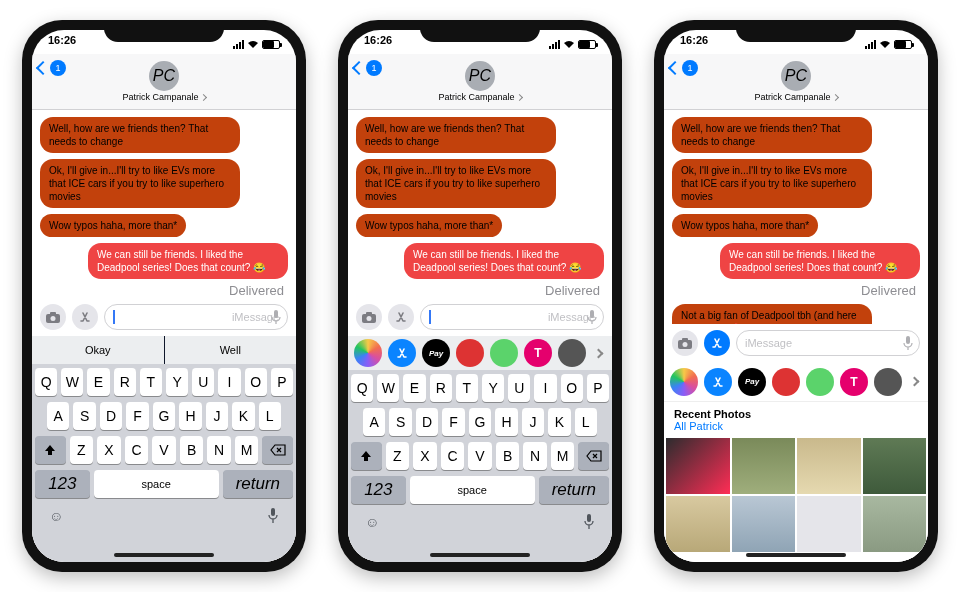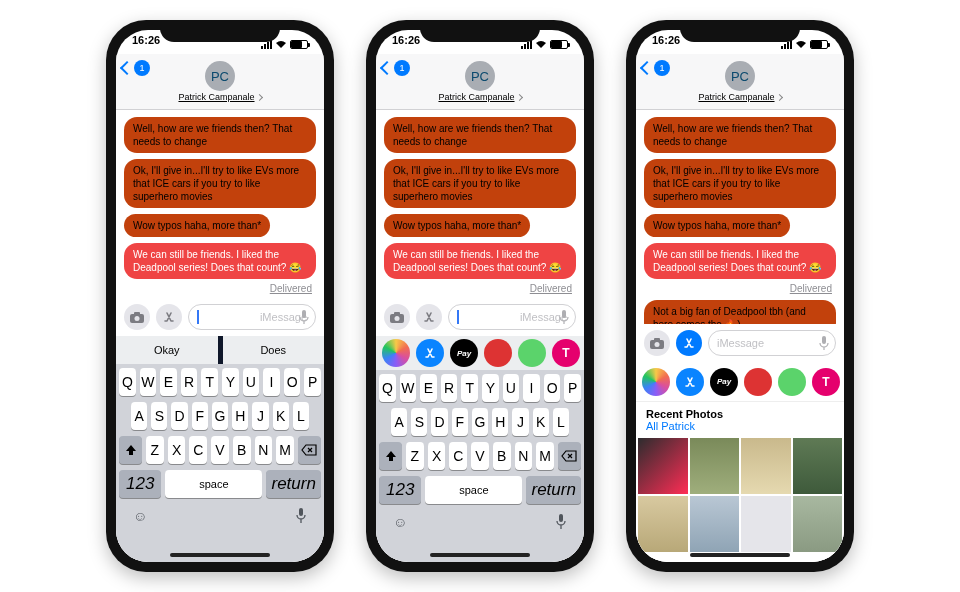--- a/index.html
+++ b/index.html
@@ -1,63 +1,63 @@
 <!DOCTYPE html>
 <html><head>
 <meta charset="utf-8">
 <style>
 * { margin:0; padding:0; box-sizing:border-box; font-family:-apple-system,Helvetica,Arial,sans-serif; -webkit-font-smoothing:antialiased; }
 body { background:#fff; width:960px; height:592px; display:flex; align-items:center; justify-content:center; gap:32px; padding:20px; }
 
 
-.phone { width:228px; height:552px; background:#111; border-radius:40px; padding:10px; box-shadow:0 6px 18px rgba(0,0,0,.25); position:relative; }
+.phone { width:284px; height:552px; background:#111; border-radius:40px; padding:10px; box-shadow:0 6px 18px rgba(0,0,0,.25); position:relative; }
 .phone .bevel { width:100%; height:100%; background:#fff; border-radius:32px; overflow:hidden; position:relative; }
 .notch { position:absolute; top:0; left:50%; transform:translateX(-50%); width:120px; height:22px; background:#111; border-radius:0 0 14px 14px; z-index:50; }
 .home-ind { position:absolute; bottom:5px; left:50%; transform:translateX(-50%); width:100px; height:4px; background:#222; border-radius:3px; z-index:60; }
 
 
 .status { position:absolute; top:4px; left:0; right:0; height:20px; font-size:11px; font-weight:600; display:flex; justify-content:space-between; padding:0 16px; z-index:40; }
 .status .right { display:flex; gap:3px; align-items:center;}
 .sig { display:inline-flex; gap:1px; align-items:flex-end;}
 .sig i{ width:2px; background:#000; display:inline-block;}
 .sig i:nth-child(1){height:3px}.sig i:nth-child(2){height:5px}.sig i:nth-child(3){height:7px}.sig i:nth-child(4){height:9px}
 .batt { width:18px; height:9px; border:1px solid #000; border-radius:2px; position:relative;}
 .batt:after{content:"";position:absolute;right:-3px;top:2px;width:2px;height:4px;background:#000;border-radius:0 1px 1px 0;}
 .batt i{display:block;width:70%;height:100%;background:#000;border-radius:1px;}
 
 
 .header { position:absolute; top:24px; left:0; right:0; height:56px; background:#f7f7f8; border-bottom:1px solid #d1d1d4; display:flex; align-items:center; justify-content:center; z-index:30;}
 .back { position:absolute; left:6px; top:6px; display:flex; align-items:center; gap:2px; color:#007aff; font-size:14px;}
 .chev-l { width:10px; height:10px; border-left:2px solid #007aff; border-bottom:2px solid #007aff; transform:rotate(45deg);}
 .badge-b { width:16px; height:16px; background:#007aff; border-radius:50%; color:#fff; font-size:9px; display:flex; align-items:center; justify-content:center;}
 .contact { display:flex; flex-direction:column; align-items:center; gap:1px;}
-.avatar { width:30px; height:30px; background:#a9adb3; border-radius:50%; color:#0c4a6e; font-size:13px; font-weight:500; display:flex; align-items:center; justify-content:center;}
-.cname { font-size:9px; color:#000; display:flex; align-items:center; gap:2px;text-decoration:underline;}
+.avatar { width:30px; height:30px; background:#a9adb3; border-radius:50%; color:#000000; font-size:16px; font-weight:500; display:flex; align-items:center; justify-content:center;font-style:italic;}
+.cname { font-size:9px; color:#000; display:flex; align-items:center; gap:2px;}
 .cname .chev-r{ width:5px; height:5px; border-right:1px solid #888; border-top:1px solid #888; transform:rotate(45deg);}
 
 
 .conv { position:absolute; top:80px; left:0; right:0; bottom:0; background:#fff; overflow:hidden; padding:4px 8px;}
 .bub { max-width:200px; padding:5px 9px; border-radius:13px; font-size:10px; line-height:1.3; margin:3px 0; position:relative;}
 .recv { background:#c2410c; color:#000; align-self:flex-start; }
 .sent { background:#ef4444; color:#fff; margin-left:auto; }
 .conv-inner{ display:flex; flex-direction:column;}
-.deliv { font-size:10px; color:#8e8e93; text-align:right; margin:1px 4px 3px 0;text-decoration:underline;}
+.deliv { font-size:13px; color:#8e8e93; text-align:right; margin:1px 4px 3px 0;}
 
 
 .inputbar { position:absolute; left:0; right:0; height:38px; background:#fff; display:flex; align-items:center; gap:6px; padding:0 8px;}
 .round-ico { width:26px; height:26px; background:#e5e5ea; border-radius:50%; display:flex; align-items:center; justify-content:center; color:#7c7c82;}
 .round-ico.blue { background:#007aff; color:#fff;}
 .msgfield { flex:1; height:26px; border:1px solid #d1d1d4; border-radius:13px; display:flex; align-items:center; padding:0 8px; font-size:11px; color:#c0c0c4; position:relative;justify-content:space-between;}
 .msgfield .cursor{ width:1.5px; height:14px; background:#3478f6; margin-right:4px;}
 .mic { position:absolute; right:6px; color:#aeaeb2;}
 
 
 .kbd { position:absolute; bottom:0; left:0; right:0; background:#d1d3d9; padding:4px 3px 24px 3px;}
 .sugg { display:flex; height:28px; background:#eceef0; margin:-4px -3px 4px -3px;}
-.sugg div{ flex:1; font-size:11px; color:#000; display:flex; align-items:center; justify-content:center; border-right:5px solid #0f172a;}
+.sugg div{ flex:1; font-size:11px; color:#000; display:flex; align-items:center; justify-content:center; border-right:1px solid #0f172a;}
 .sugg div:last-child{border:none;}
 .krow { display:flex; gap:4px; justify-content:center; margin-bottom:6px;}
 .key { flex:1; height:28px; background:#fff; border-radius:4px; box-shadow:0 1px 0 #898a8d; font-size:14px; display:flex; align-items:center; justify-content:center;}
 .key.fn{ background:#acb1bb; font-size:17px;font-style:italic;}
 .key.sp{ flex:3.2; font-size:11px;}
 .key.sh,.key.bk{ flex:1.3; background:#acb1bb;}
 .krow.r2{ padding:0 12px;}
 .kbot{ display:flex; justify-content:space-between; padding:4px 14px 0 14px; font-size:14px; color:#50555c;}
 
 
@@ -160,21 +160,21 @@
               <rect x="3" y="0" width="4" height="8" rx="2" fill="#aeaeb2"></rect>
               <path d="M1 7a4 4 0 0 0 8 0M5 11v3" stroke="#aeaeb2" stroke-width="1.2" fill="none"></path>
             </svg>
         </span>
       </div>
     </div>
 
     <div class="kbd" style="height:226px">
       <div class="sugg">
         <div>Okay</div>
-        <div>Does</div>
+        <div>Well</div>
       </div>
       <div class="krow">
         <div class="key">Q</div>
           <div class="key">W</div>
           <div class="key">E</div>
           <div class="key">R</div>
           <div class="key">T</div>
           <div class="key">Y</div>
           <div class="key">U</div>
           <div class="key">I</div>

